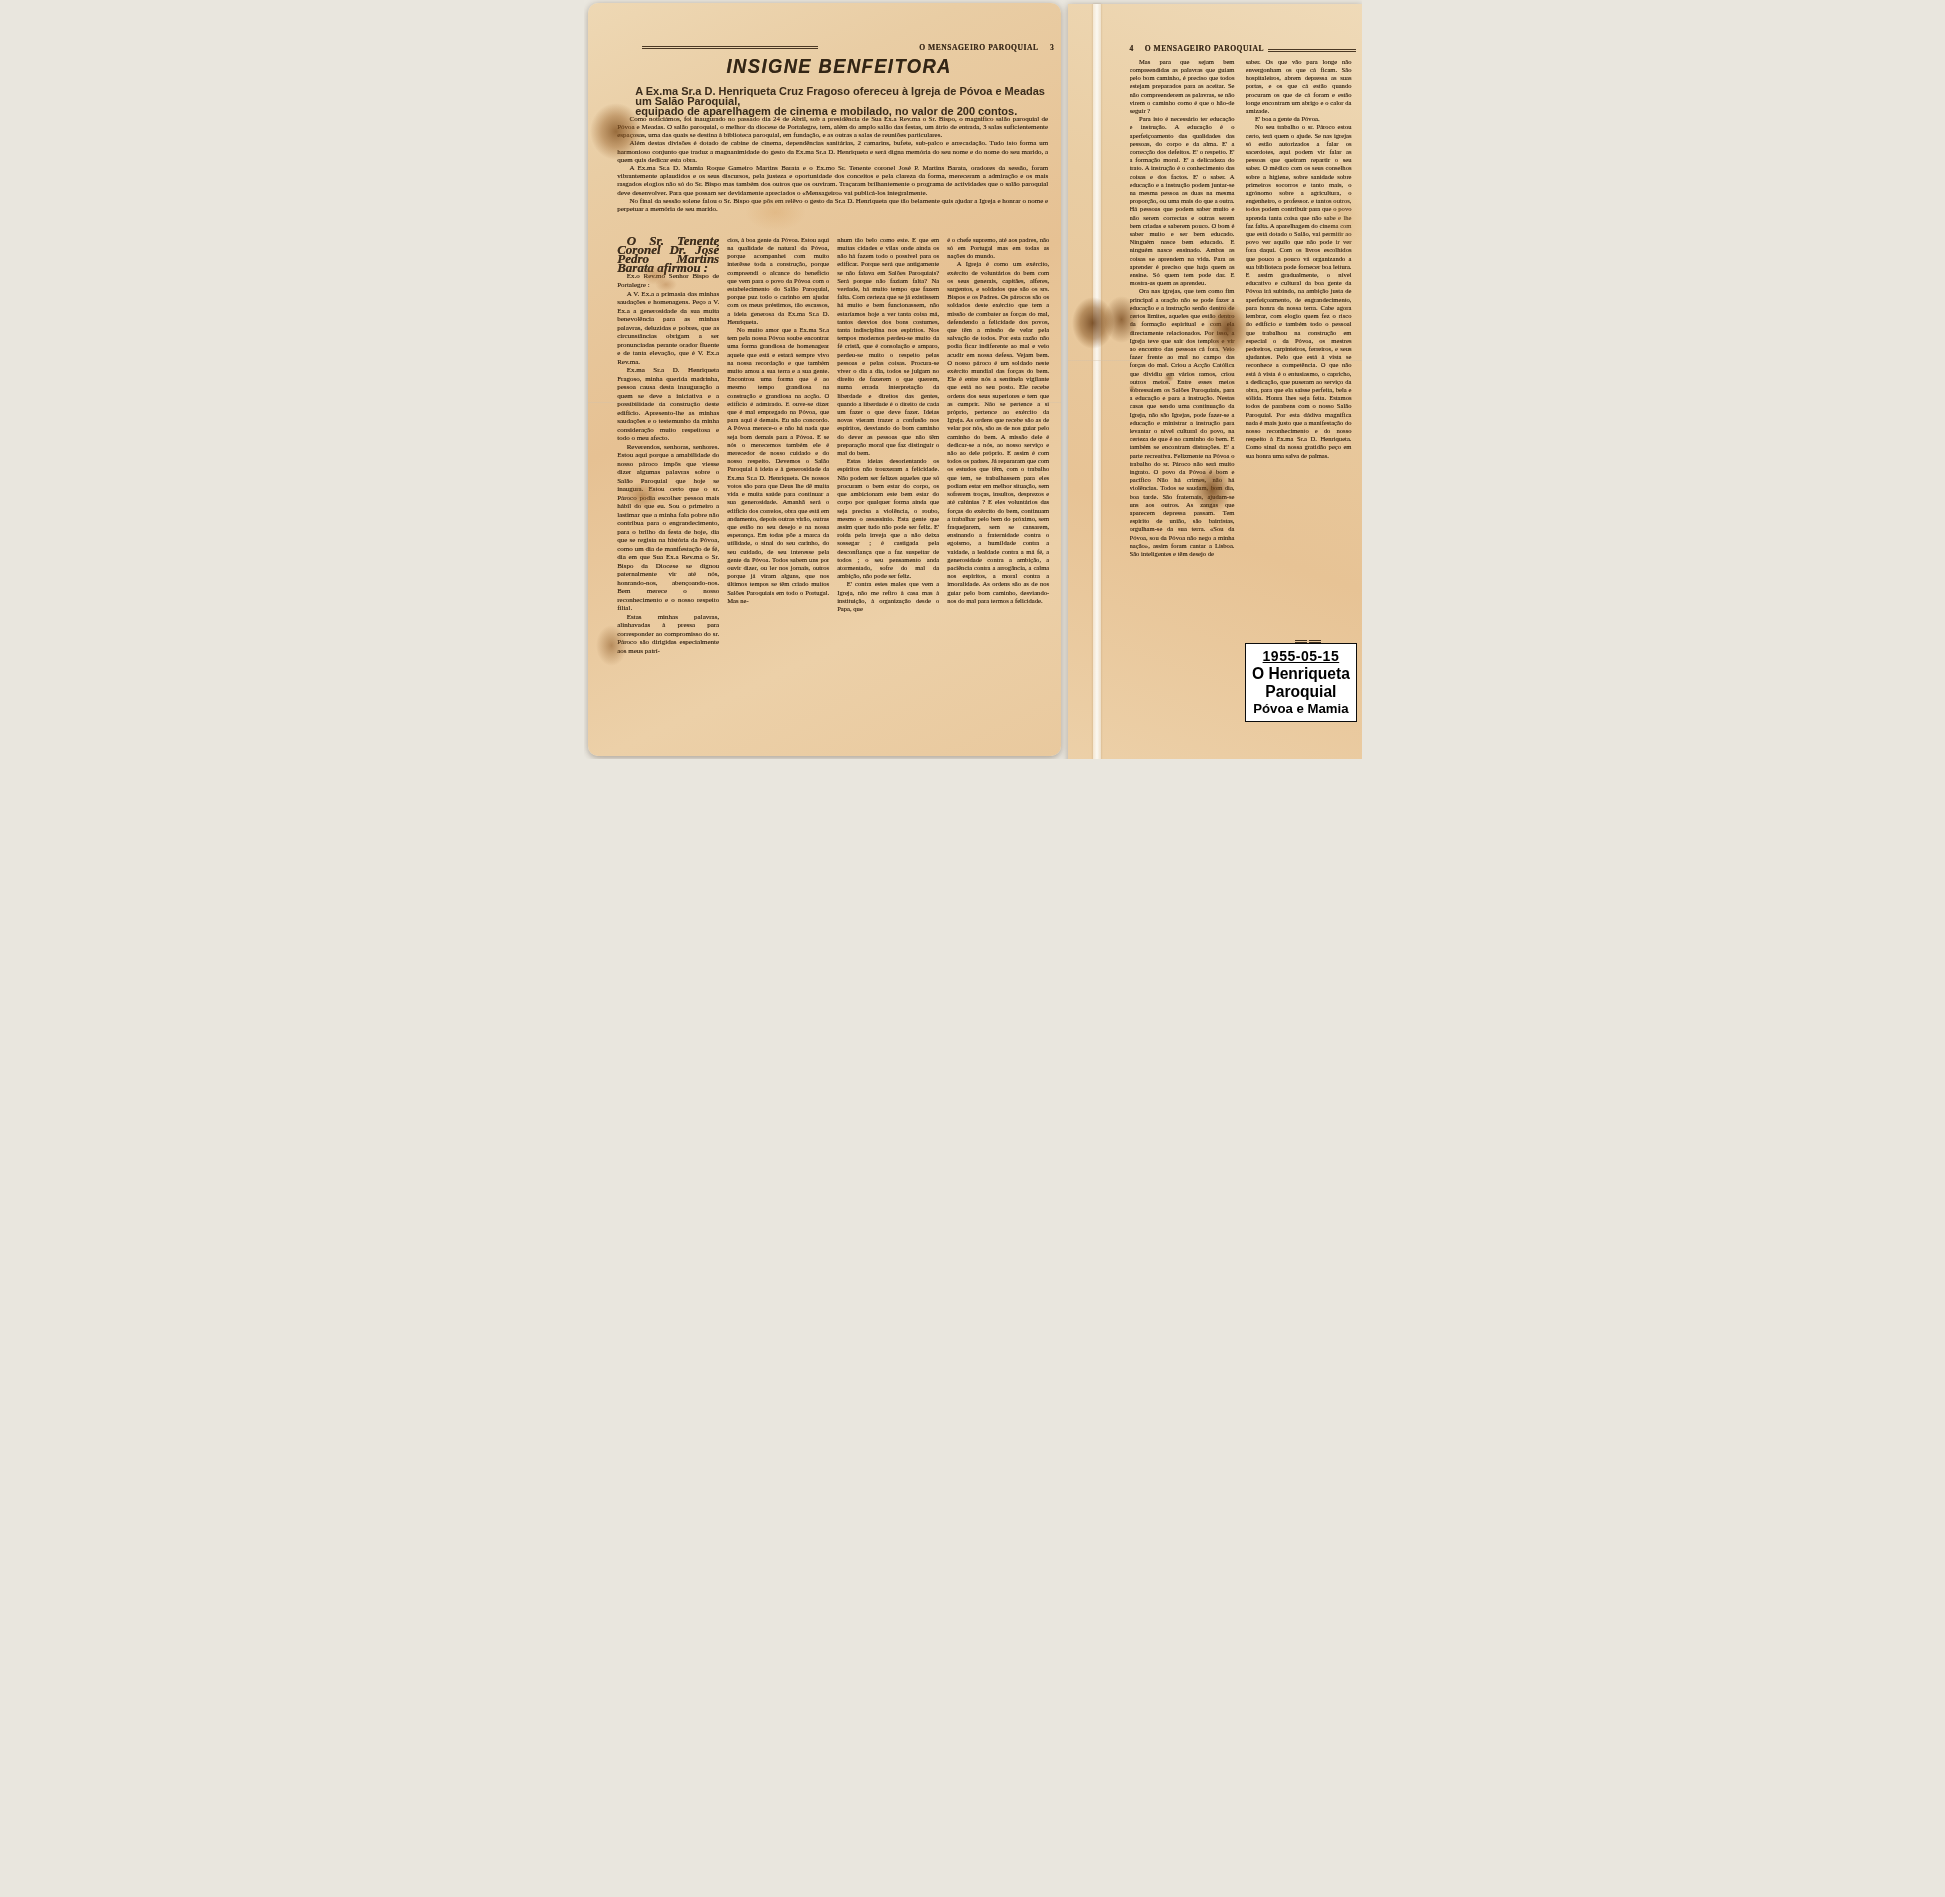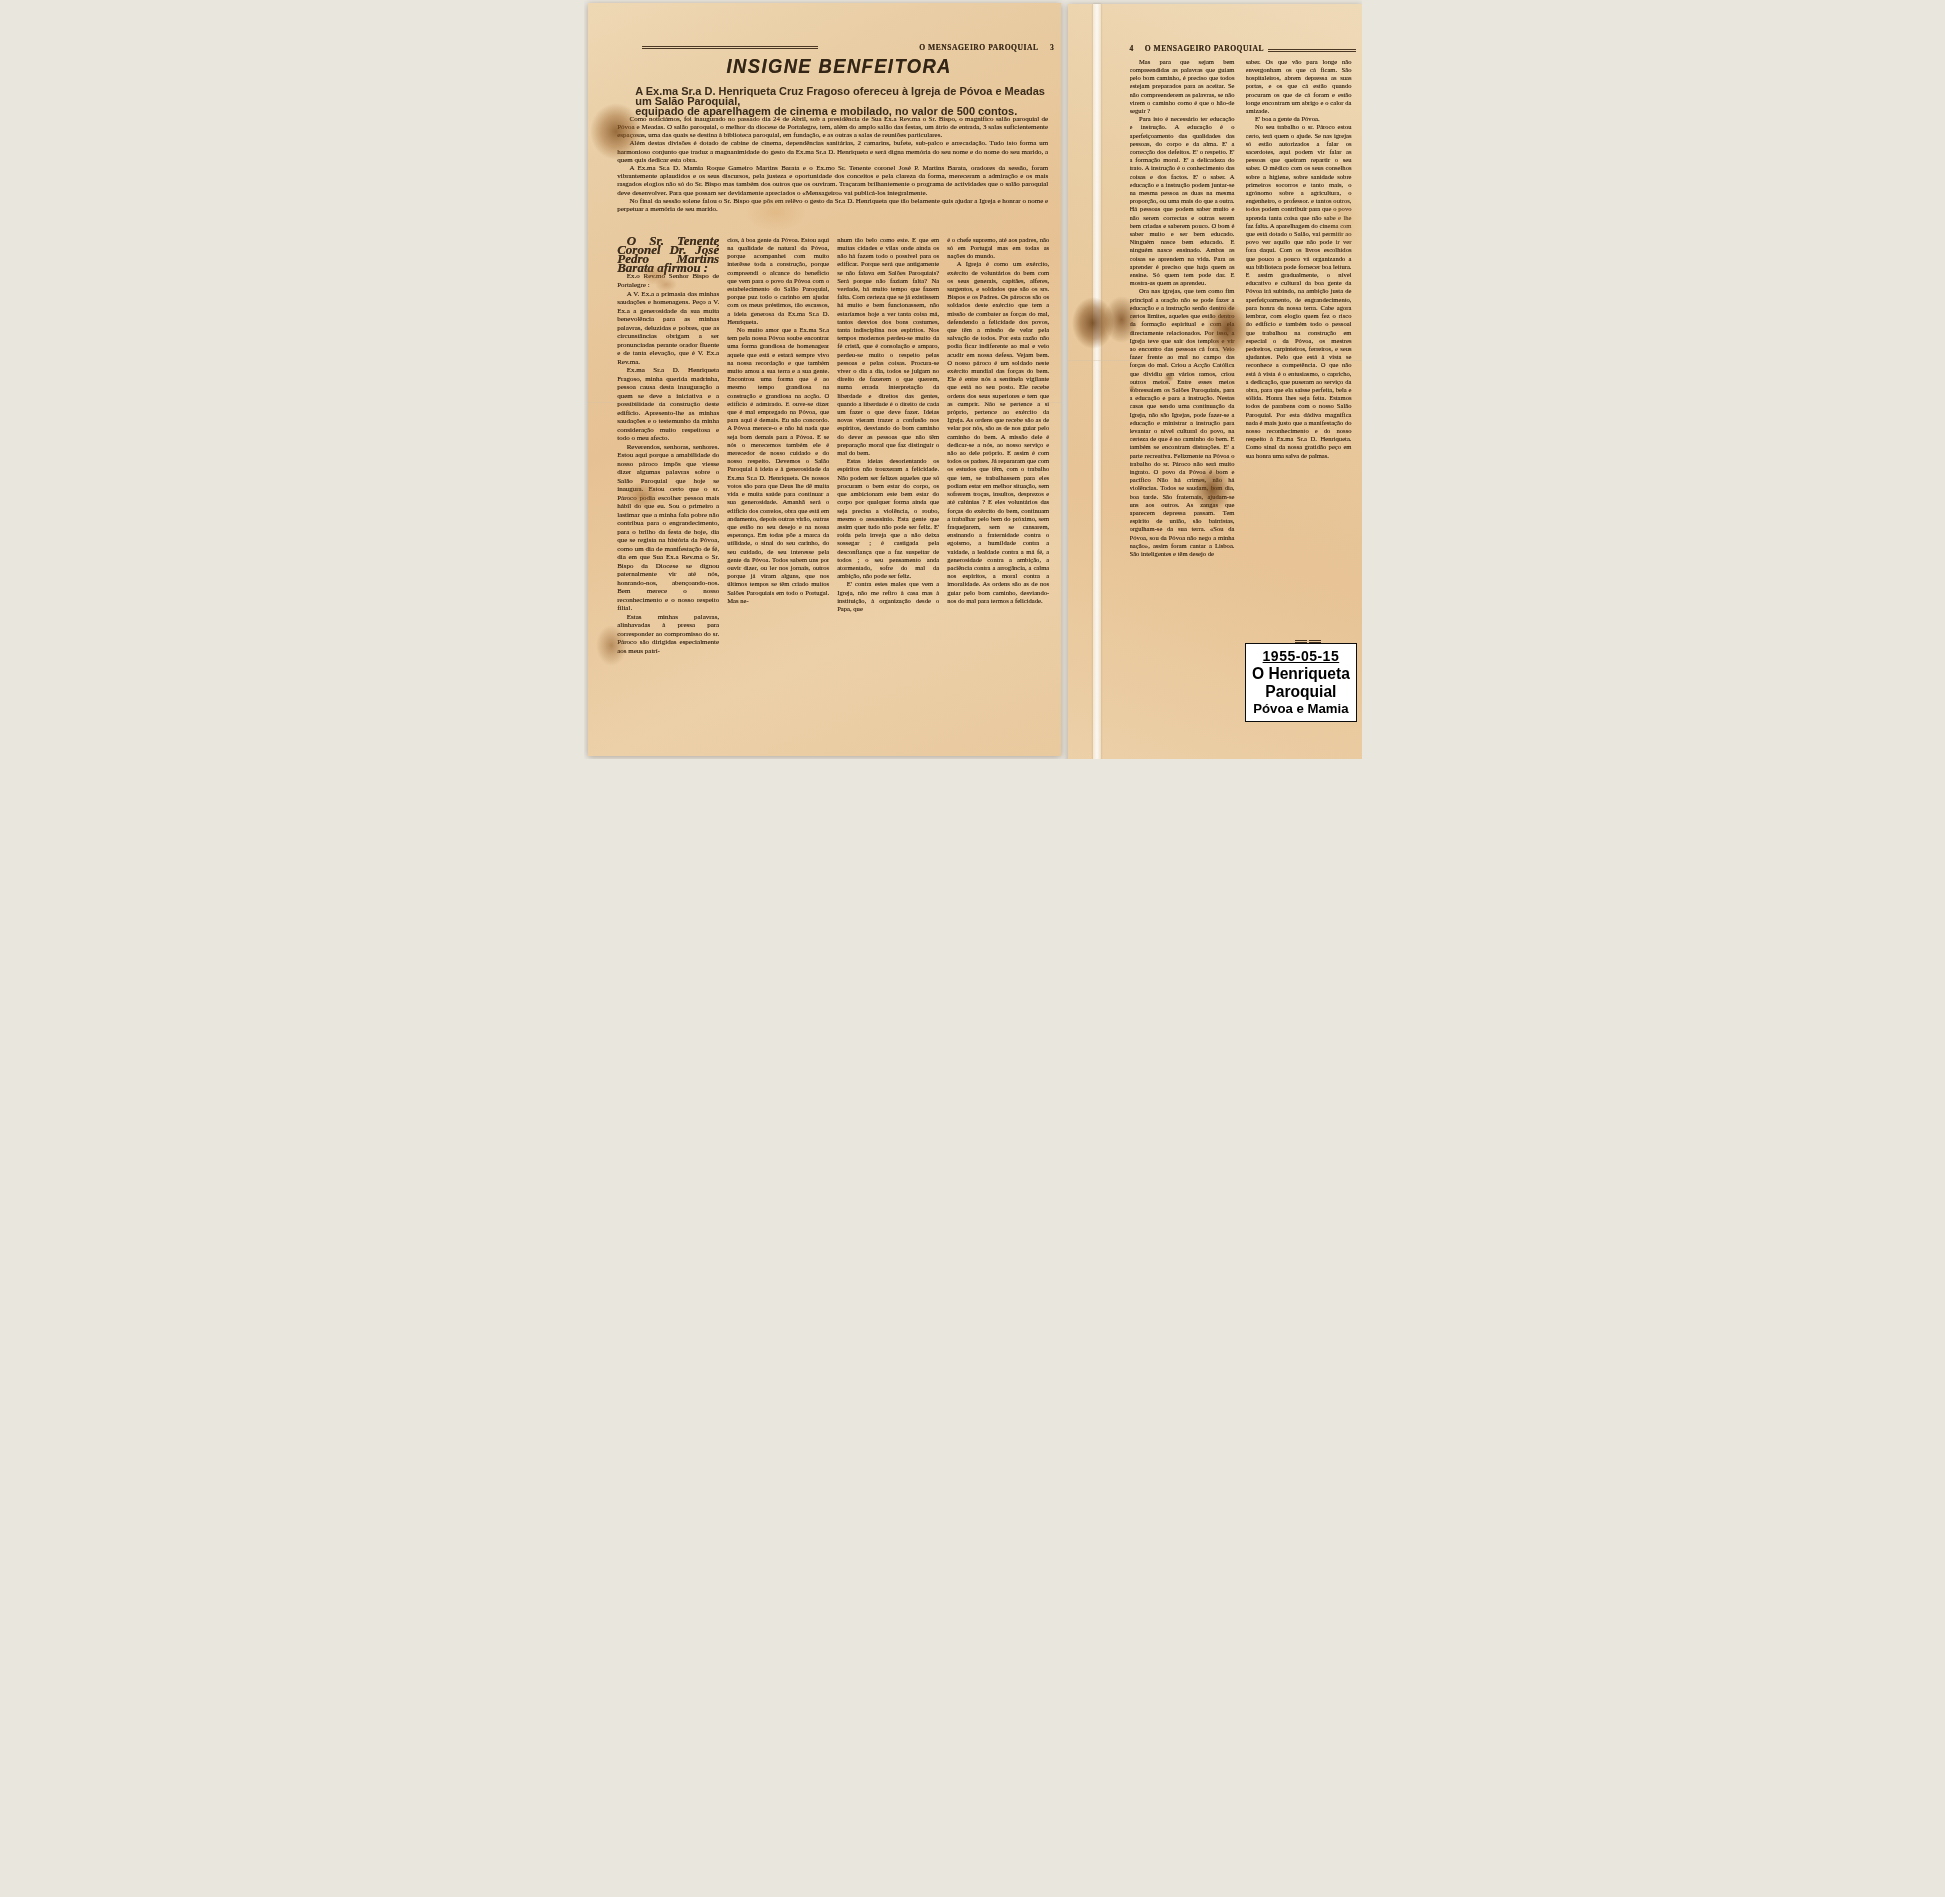--- a/index.html
+++ b/index.html
@@ -1,20 +1,20 @@
 <!DOCTYPE html>
 <html style="font-size:7.6px"><head>
 <meta charset="utf-8">
 <style>
   html,body{margin:0;padding:0;background:#e9e6de;}
   #stage{position:relative;width:778px;height:759px;margin:0 auto;overflow:hidden;
          font-family:"Liberation Serif",serif;background:#eae7df;}
   .sheet{position:absolute;box-shadow:0 1.4px 6.6px rgba(60,40,20,.35);}
   #p3{left:4.7px;top:2.8px;width:473px;height:753px;
-      background:linear-gradient(155deg,#eed8b4 0%,#e9cda4 18%,#e6c193 47%,#ecd0a8 78%,#e9c99e 100%);}
+      background:linear-gradient(155deg,#eed8b4 0%,#e9cda4 18%,#e6c193 47%,#ecd0a8 78%,#e9c99e 100%);border-radius:10px;}
   #p4{left:484px;top:3.8px;width:294px;height:960px;
       background:linear-gradient(200deg,#efdab8 0%,#e9cda3 25%,#e7c395 55%,#edd2ab 85%,#eccfa6 100%);}
   .ink{color:#3c2d1d;text-shadow:0 0 0.3px rgba(70,50,30,.75);}
   .abs{position:absolute;}
   .rule-double{border-top:0.9px solid #4a3824;border-bottom:0.9px solid #4a3824;height:0.9px;}
   .masthead{font-size:7.6px;letter-spacing:0.5px;font-weight:bold;white-space:nowrap;}
   #headline{font-family:"Liberation Sans",sans-serif;font-weight:bold;font-style:italic;
             font-size:18.4px;letter-spacing:1.4px;text-align:center;white-space:nowrap;
             transform:scaleY(1.08);color:#33261660;color:#332616;}
   .subtitle{font-family:"Liberation Sans",sans-serif;font-weight:bold;font-size:11px;
@@ -51,21 +51,21 @@
     <div class="abs rule-double" style="left:54px;top:43px;width:176px;"></div>
     <div class="abs masthead ink" style="left:331px;top:40px;">
       <span>O MENSAGEIRO PAROQUIAL</span>
       <span style="margin-left:9.5px;">3</span>
     </div>
 
     <div class="abs ink" id="headline" style="left:109px;top:53px;width:284px;">INSIGNE BENFEITORA</div>
 
     <div class="abs subtitle" style="left:47px;top:83px;width:421px;">
       <div>A Ex.ma Sr.a D. Henriqueta Cruz Fragoso ofereceu à Igreja de Póvoa e Meadas um Salão Paroquial,</div>
-      <div>equipado de aparelhagem de cinema e mobilado, no valor de 500 contos.</div>
+      <div>equipado de aparelhagem de cinema e mobilado, no valor de 200 contos.</div>
     </div>
 
     <div class="abs ink" id="intro" style="left:29px;top:112px;height:113px;overflow:hidden;">
         <p>Como noticiámos, foi inaugurado no passado dia 24 de Abril, sob a presidência de Sua Ex.a Rev.ma o Sr. Bispo, o magnifico salão paroquial de Póvoa e Meadas. O salão paroquial, o melhor da diocese de Portalegre, tem, além do amplo salão das festas, um átrio de entrada, 3 salas suficientemente espaçosas, uma das quais se destina à biblioteca paroquial, em fundação, e as outras a salas de reuniões particulares.</p>
         <p>Além destas divisões é dotado de cabine de cinema, dependências sanitárias, 2 camarins, bufete, sub-palco e arrecadação. Tudo isto forma um harmonioso conjunto que traduz a magnanimidade do gesto da Ex.ma Sr.a D. Henriqueta e será digna memória do seu nome e do nome do seu marido, a quem quis dedicar esta obra.</p>
         <p>A Ex.ma Sr.a D. Mamia Roque Gameiro Martins Barata e o Ex.mo Sr. Tenente coronel José P. Martins Barata, oradores da sessão, foram vibrantemente aplaudidos e os seus discursos, pela justeza e oportunidade dos conceitos e pela clareza da forma, mereceram a admiração e os mais rasgados elogios não só do Sr. Bispo mas também dos outros que os ouviram. Traçaram brilhantemente o programa de actividades que o salão paroquial deve desenvolver. Para que possam ser devidamente apreciados o «Mensageiro» vai publicá-los integralmente.</p>
         <p>No final da sessão solene falou o Sr. Bispo que pôs em relêvo o gesto da Sr.a D. Henriqueta que tão belamente quis ajudar a Igreja e honrar o nome e perpetuar a memória de seu marido.</p>
       </div>
 
     <div class="abs ink col" id="p3c1" style="left:29px;top:233px;height:511px;">

